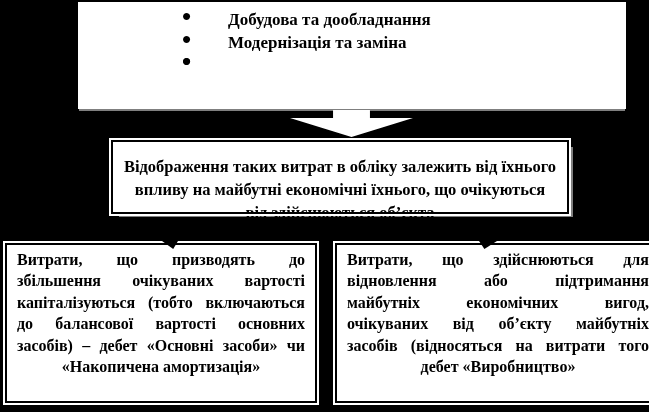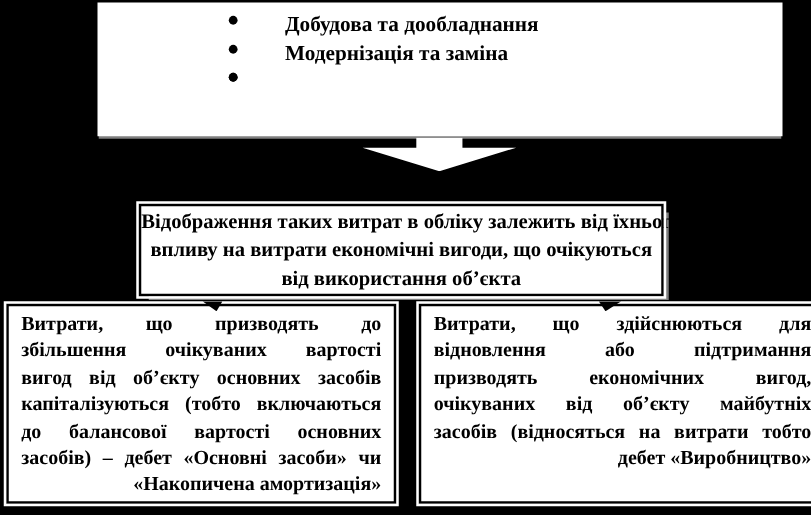--- a/index.html
+++ b/index.html
@@ -36,42 +36,41 @@
     font-size:26px;line-height:22.5px;
   }
   
   .big-arrow{
     position:absolute;left:290px;top:110px;width:123px;height:27px;
     background:var(--box-bg);
     clip-path:polygon(35% 0,65% 0,65% 30%,100% 30%,50% 100%,0 30%,35% 30%);
   }
   
   .middle-box{
-    left:111px;top:140px;width:420px;height:74px;
+    left:111px;top:140px;width:458px;height:74px;
     border:2px solid var(--ink);
     outline:2px solid var(--box-bg);
     box-shadow:6px 5px 0 -2px var(--shadow);
     text-align:center;
     font-size:16.5px;line-height:23px;
-    padding-top:0;
-    margin-top:23px;
+    padding-top:13px;
   }
   .middle-box .mline{white-space:nowrap;}
   
   .bottom-box{
     top:243px;height:160px;
     border:2px solid var(--ink);
     outline:2px solid var(--box-bg);
     padding:4px 10px 0 10px;
     font-size:16px;line-height:21.4px;
   }
   .bottom-box.left{left:5px;width:312px;}
   .bottom-box.right{left:335px;width:326px;}
   .jline{text-align:justify;text-align-last:justify;}
-  .jlast{text-align:right;}
+  .jlast{text-align:center;}
   
   .notch{position:absolute;background:var(--ink);z-index:5;}
   .notch-left{
     left:162px;top:241px;width:16px;height:8px;
     clip-path:polygon(0 0,100% 0,70% 100%);
   }
   .notch-right{
     left:479px;top:241px;width:18px;height:8px;
     clip-path:polygon(0 0,100% 0,30% 100%);
   }
@@ -97,39 +96,38 @@
       <li>
         <span class="bullet">•</span>
       </li>
     </ul>
   </div>
 
   <div class="big-arrow"></div>
 
   <div class="box middle-box">
     <div class="mline">Відображення таких витрат в обліку залежить від їхнього</div>
-    <div class="mline">впливу на витрати економічні вигоди, що очікуються</div>
-    <div class="mline">від використання об’єкта</div>
+    <div class="mline">впливу на майбутні економічні їхнього, що очікуються</div>
+    <div class="mline">від здійснюються об’єкта</div>
   </div>
 
   <div class="notch notch-left"></div>
   <div class="notch notch-right"></div>
 
   <div class="box bottom-box left">
     <div class="jline">Витрати, що призводять до</div>
     <div class="jline">збільшення очікуваних вартості</div>
-    <div class="jline">вигод від об’єкту основних засобів</div>
     <div class="jline">капіталізуються (тобто включаються</div>
     <div class="jline">до балансової вартості основних</div>
     <div class="jline">засобів) – дебет «Основні засоби» чи</div>
     <div class="jlast">«Накопичена амортизація»</div>
   </div>
 
   <div class="box bottom-box right">
     <div class="jline">Витрати, що здійснюються для</div>
     <div class="jline">відновлення або підтримання</div>
-    <div class="jline">призводять економічних вигод,</div>
+    <div class="jline">майбутніх економічних вигод,</div>
     <div class="jline">очікуваних від об’єкту майбутніх</div>
-    <div class="jline">засобів (відносяться на витрати тобто</div>
+    <div class="jline">засобів (відносяться на витрати того</div>
     <div class="jlast">дебет «Виробництво»</div>
   </div>
 
 </div>
 
 </body></html>

